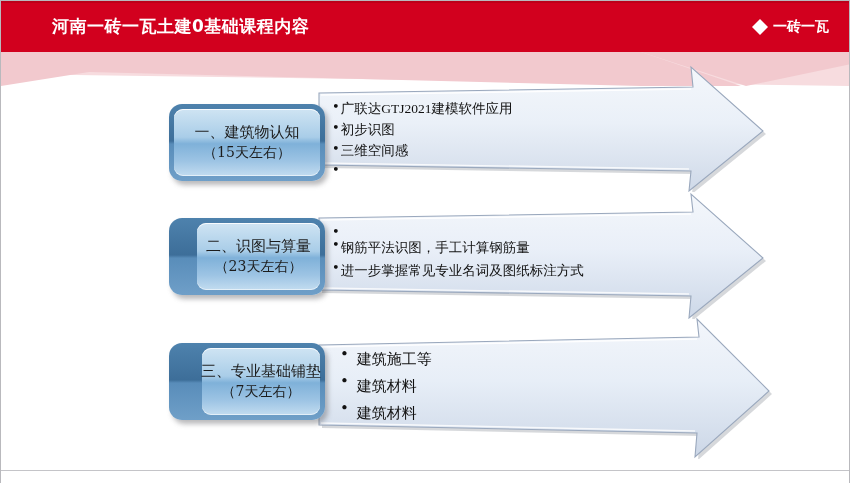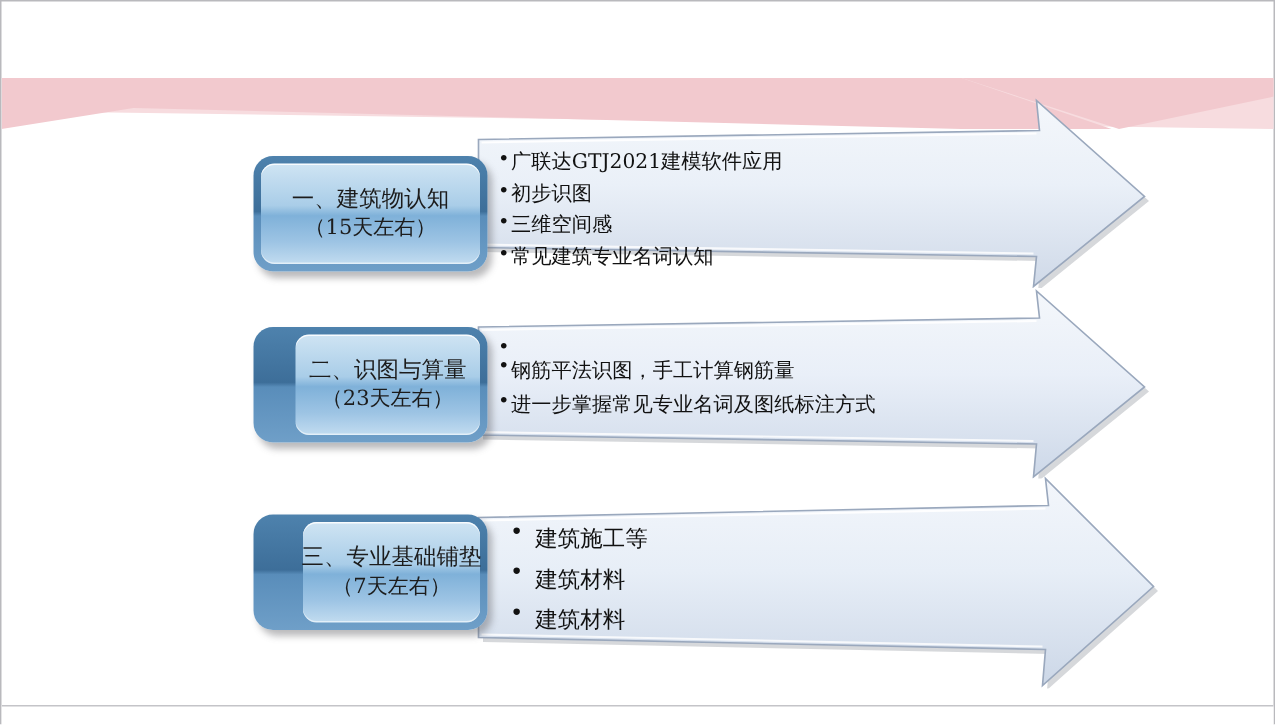--- a/index.html
+++ b/index.html
@@ -82,39 +82,51 @@
     font-family:"DejaVu Serif","Liberation Serif",serif;
     color:#111;
   }
   .arrow-txt .li{
     display:flex;align-items:flex-start;white-space:nowrap;
   }
   .arrow-txt .bul{
     display:inline-block;
     line-height:1;
   }
-  .arrow-txt .tx{display:inline-block;}
+  .arrow-txt .tx{display:inline-block;font-family:Liberation Serif, serif;}
 
   
   .styA{font-size:13.5px;line-height:21px;}
   .styA .bul{font-size:13px;margin-right:1px;transform:translateY(2px);}
   
   .styB{font-size:15px;line-height:27px;}
   .styB .bul{font-size:15px;margin-right:8px;transform:translateY(1px);}
 
   .footer-edge{
     position:absolute;left:0;bottom:0;width:850px;height:12px;
     background:#ffffff;border-top:1px solid #c4c4c8;
   }
 </style>
 </head>
 <body>
 
 <div id="slide">
 
+  <div class="hdr">
+    <div class="hdr-top-line"></div>
+    <div class="hdr-title">河南一砖一瓦土建0基础课程内容</div>
+    <div class="logo">
+      <span class="logo-diamond">
+        <svg width="18" height="18" viewBox="0 0 18 18">
+          <polygon points="9,1 17,9 9,17 1,9" fill="#ffffff"></polygon>
+        </svg>
+      </span>
+      <span class="logo-text">一砖一瓦</span>
+    </div>
+  </div>
 
   <div class="band">
     <svg width="850" height="34" viewBox="0 0 850 34">
       <polygon points="0,0 850,0 850,34 0,22" fill="#f7dcdf"></polygon>
       <polygon points="0,0 640,0 740,34 640,34 88,20 0,34" fill="#f2c9ce"></polygon>
       <polygon points="640,0 850,0 850,12 745,34" fill="#f2c9ce"></polygon>
     </svg>
   </div>
 
   <div class="stage">
@@ -143,21 +155,20 @@
         <div class="li">
             <span class="bul">•</span>
             <span class="tx">初步识图</span>
           </div>
         <div class="li">
             <span class="bul">•</span>
             <span class="tx">三维空间感</span>
           </div>
         <div class="li">
             <span class="bul">•</span>
-            <span class="tx">常见建筑专业名词认知</span>
           </div>
       </div>
     </div>
 
     <div class="arrow" style="left:313px;top:137px;">
       <svg width="455" height="130" viewBox="0 0 455 130">
         <defs>
           <linearGradient id="ag2" x1="0" y1="0" x2="0" y2="1">
             <stop offset="0%" stop-color="#f4f7fb"></stop>
             <stop offset="45%" stop-color="#e9eff8"></stop>

